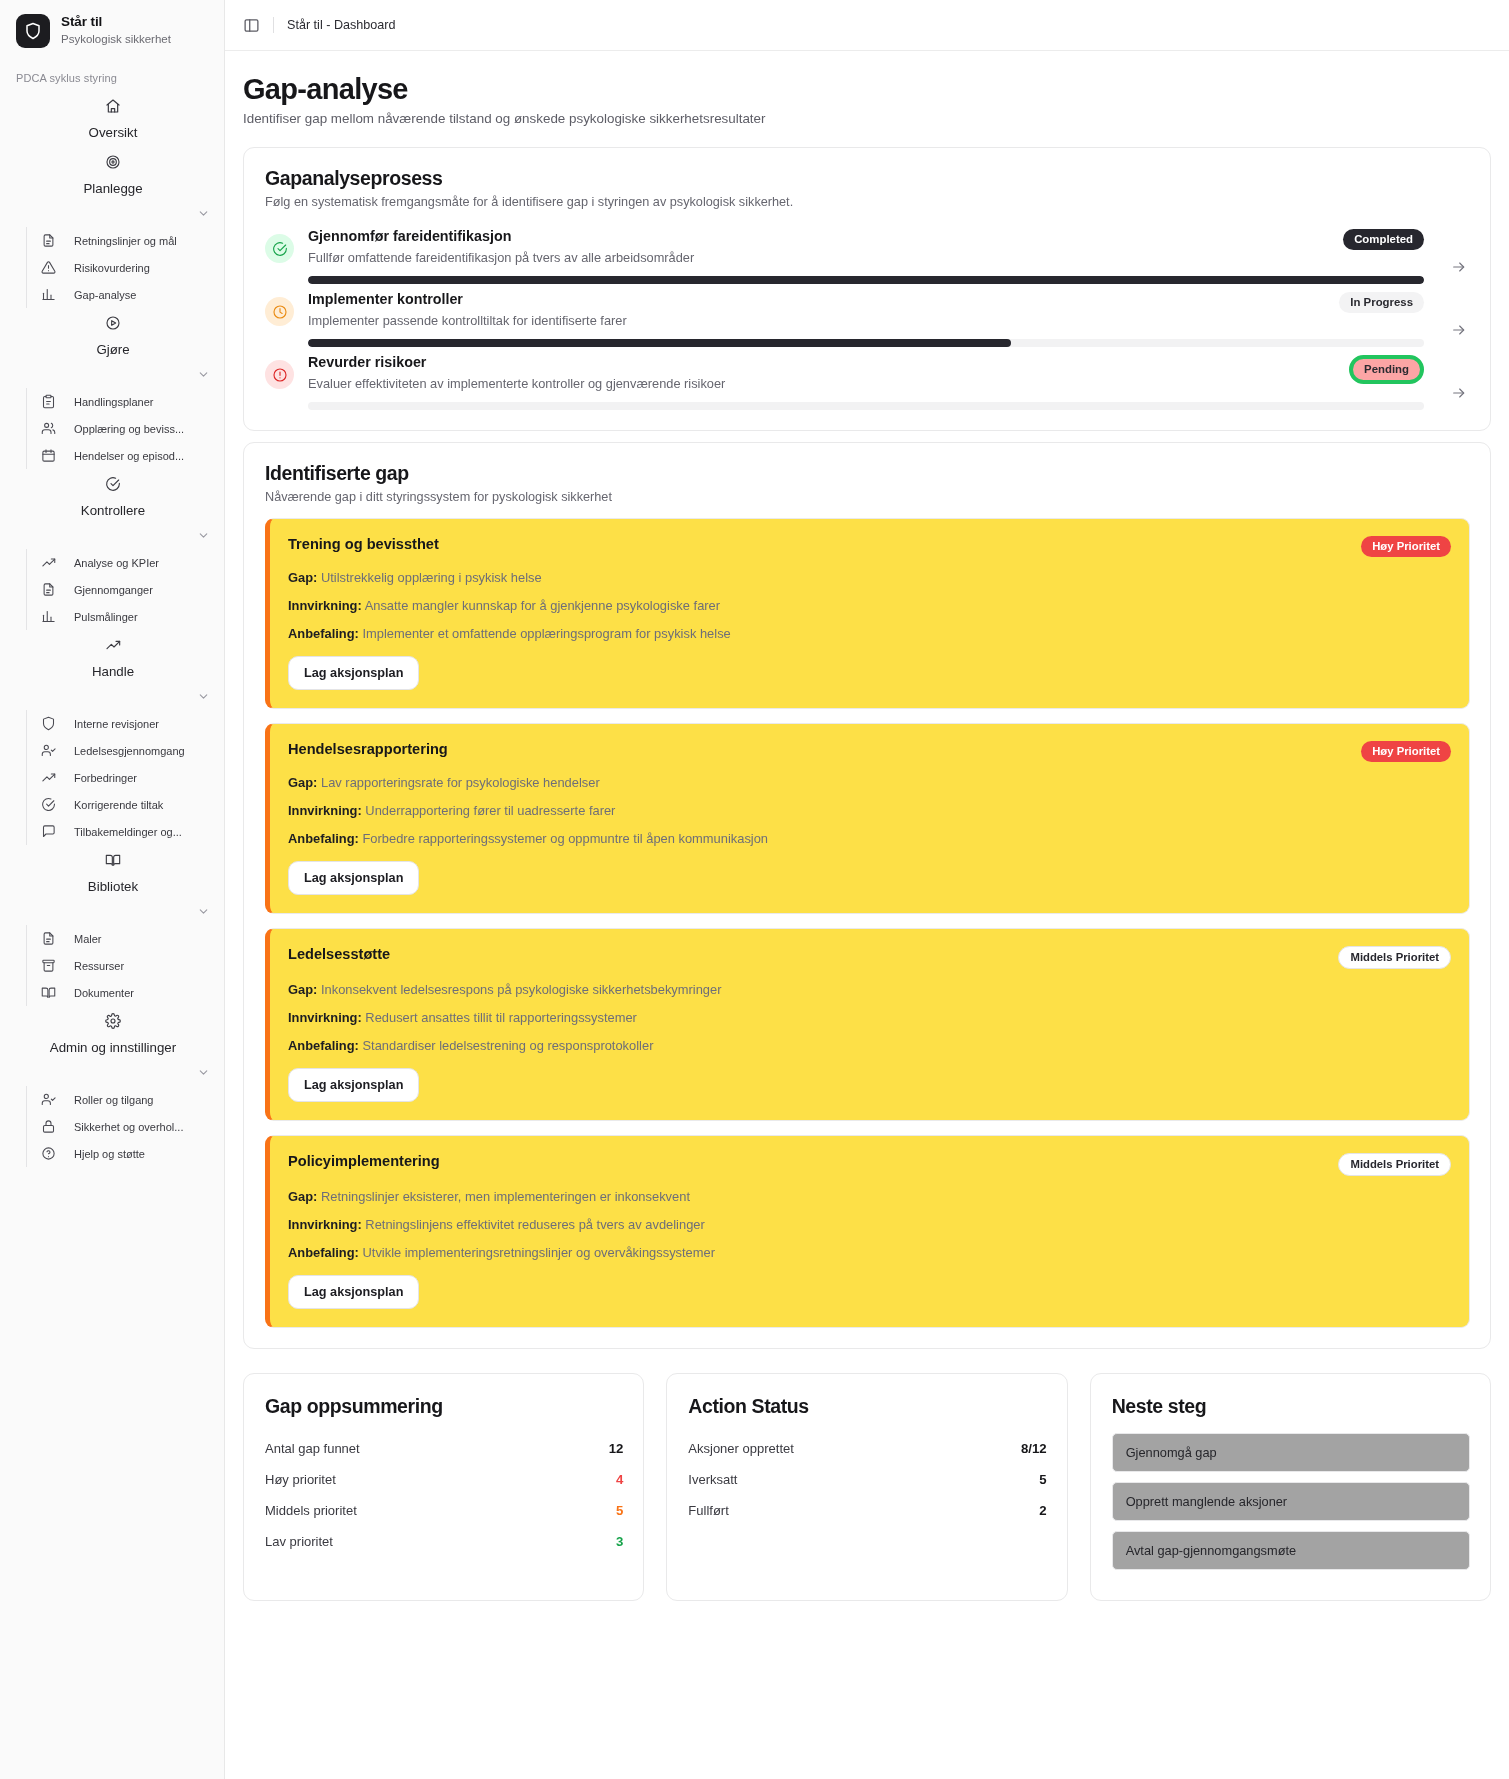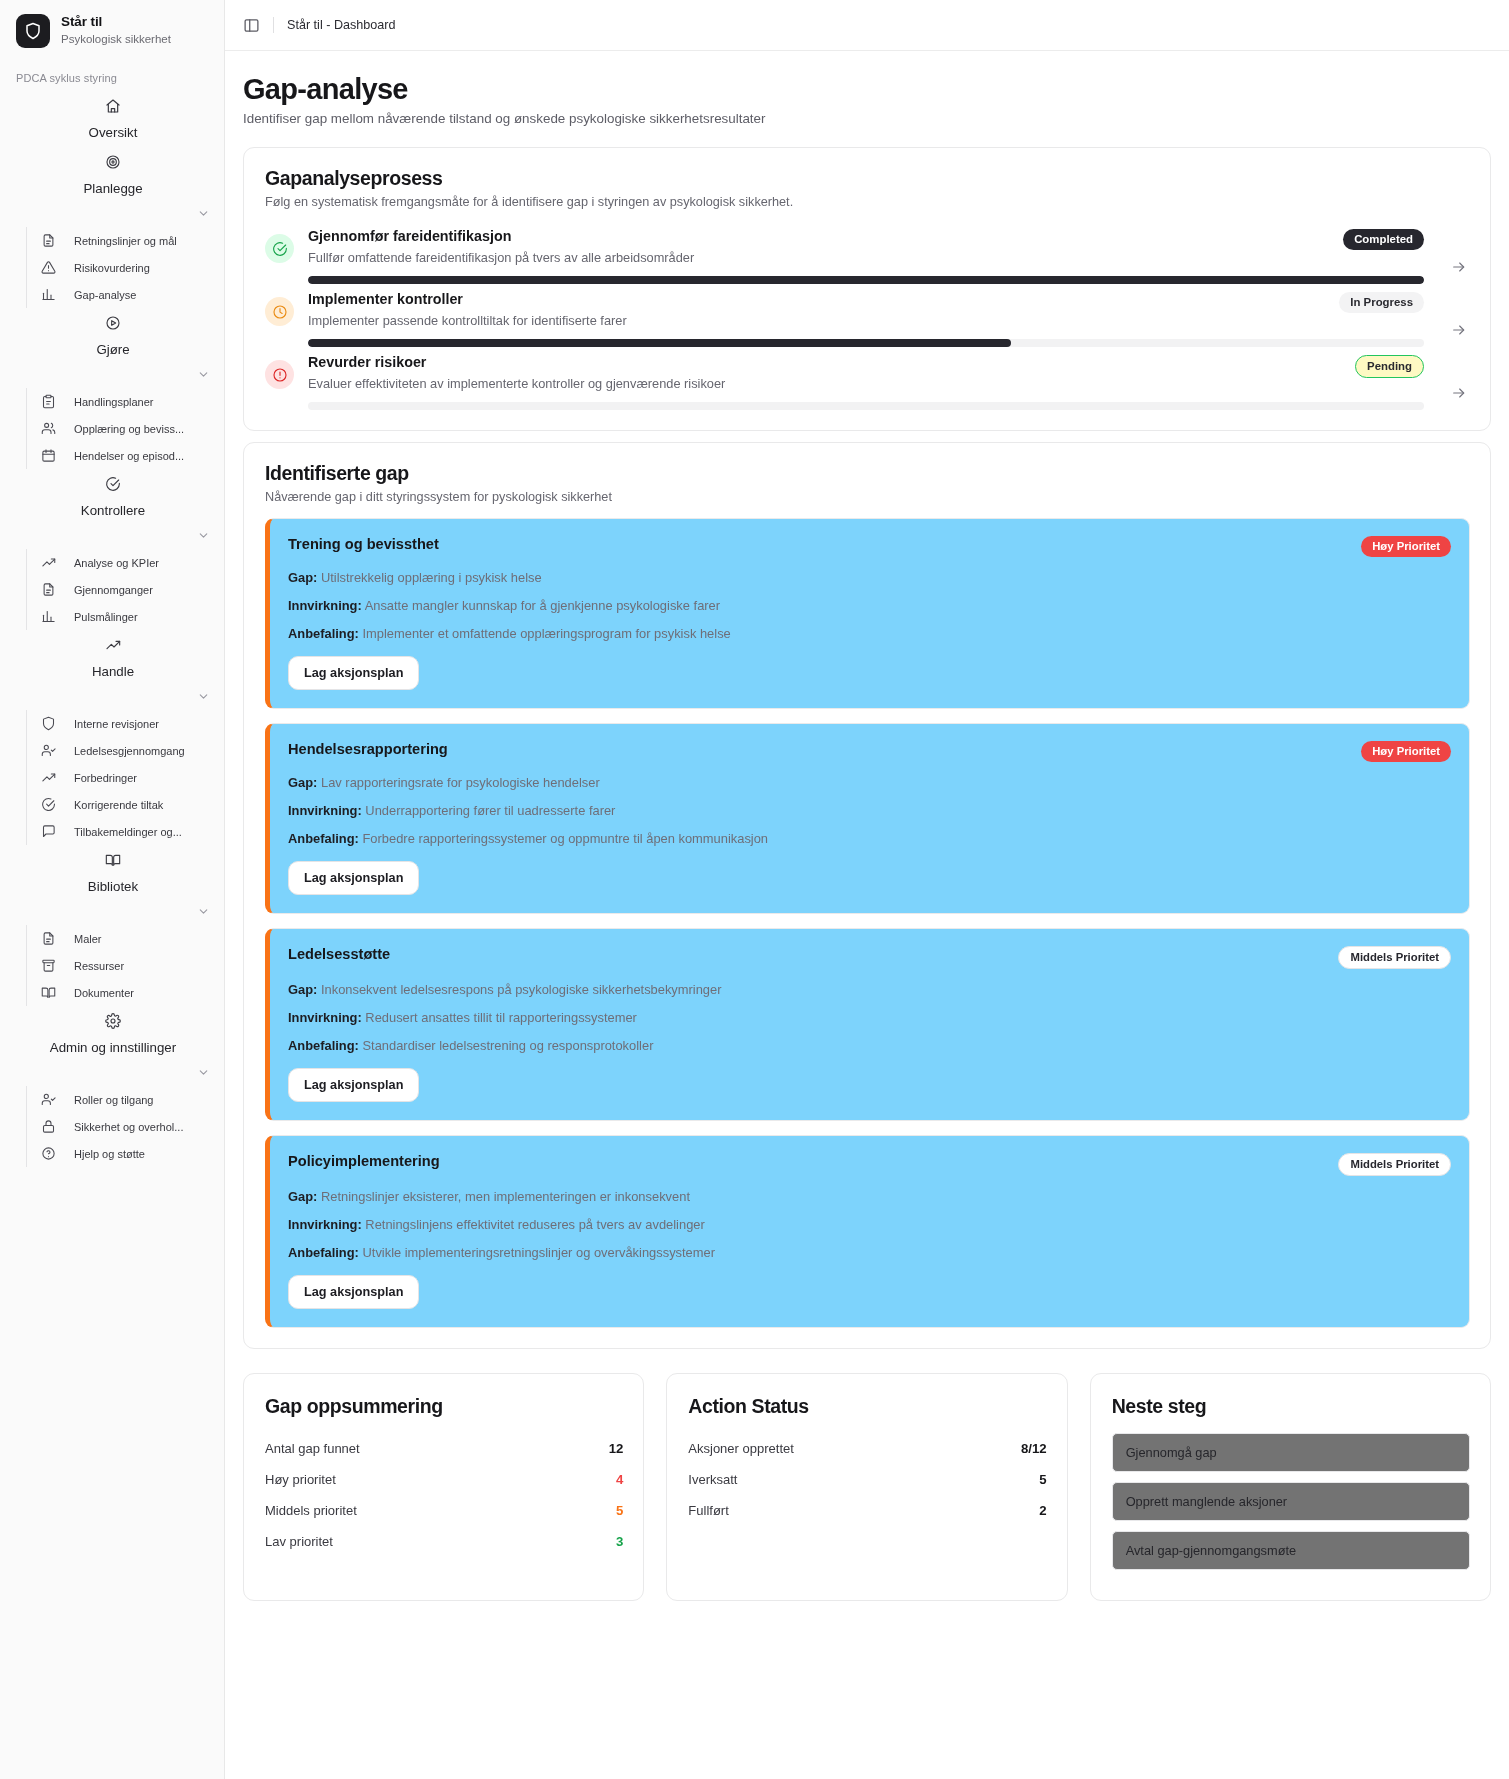--- a/index.html
+++ b/index.html
@@ -125,38 +125,38 @@
   .badge {
     font-size: 11.4px; font-weight: 700;
     border-radius: 999px;
     padding: 4px 11px 5px 11px;
     white-space: nowrap;
     margin-left: 12px;
     margin-top: 1px;
   }
   .badge-dark { background: #27272e; color: #fff; }
   .badge-soft { background: #f3f3f4; color: #2a2a30; }
-  .badge-outline { background: #fef9c3; color: #2a2a30; border: 1px solid #22c55e; }
+  .badge-outline { background: #fca5a5; color: #2a2a30; border: 4px solid #22c55e; }
   .step-arrow { width: 22px; display: flex; align-items: center; justify-content: center; color: #74747e; margin-left: 10px; margin-top: 22px; flex: none; cursor: pointer; }
   .step-arrow svg { width: 16px; height: 16px; }
   .progress {
     height: 8px; border-radius: 4px; background: #f2f2f3;
     margin-top: 11px; overflow: hidden;
   }
   .progress-fill { height: 100%; background: #27272e; border-radius: 4px; }
 
   
   .gaps { padding: 14px 20px 20px 21px; display: flex; flex-direction: column; gap: 14px; }
   .gap-card {
     border: 1px solid #eaeaeb;
     border-left: 5px solid #f97316;
     border-radius: 9px;
     padding: 17px 18px 18px 18px;
     position: relative;
-    background: #7dd3fc;
+    background: #fde047;
   }
   .gap-top { display: flex; align-items: flex-start; }
   .gap-title { font-size: 14.6px; font-weight: 700; color: #17171a; flex: 1; }
   .gap-line { font-size: 12.9px; color: #6e6e78; margin-top: 13px; }
   .gap-line b { color: #1d1d22; font-weight: 700; }
   .pill {
     font-size: 11.3px; font-weight: 700; border-radius: 999px;
     padding: 4px 11px 5px 11px; white-space: nowrap; margin-left: 12px;
   }
   .pill-high { background: #ef4444; color: #fff; }
@@ -196,21 +196,21 @@
   .v-orange { color: #f97316 !important; }
   .v-green { color: #16a34a !important; }
   .nstep {
     border: 1px solid #e8e8ea;
     border-radius: 5px;
     padding: 11px 13px;
     font-size: 12.8px;
     color: #26262b;
     margin-bottom: 10px;
     cursor: pointer;
-    background: #737373;
+    background: #a3a3a3;
   }
 </style>
 </head>
 <body>
 
 <aside class="sidebar">
   <div class="brand">
     <div class="brand-logo">
       <svg viewBox="0 0 24 24" fill="none" stroke="#ffffff" stroke-width="2" stroke-linecap="round" stroke-linejoin="round">
           <path d="M12 22s8-4 8-10V5l-8-3-8 3v7c0 6 8 10 8 10z"></path>

